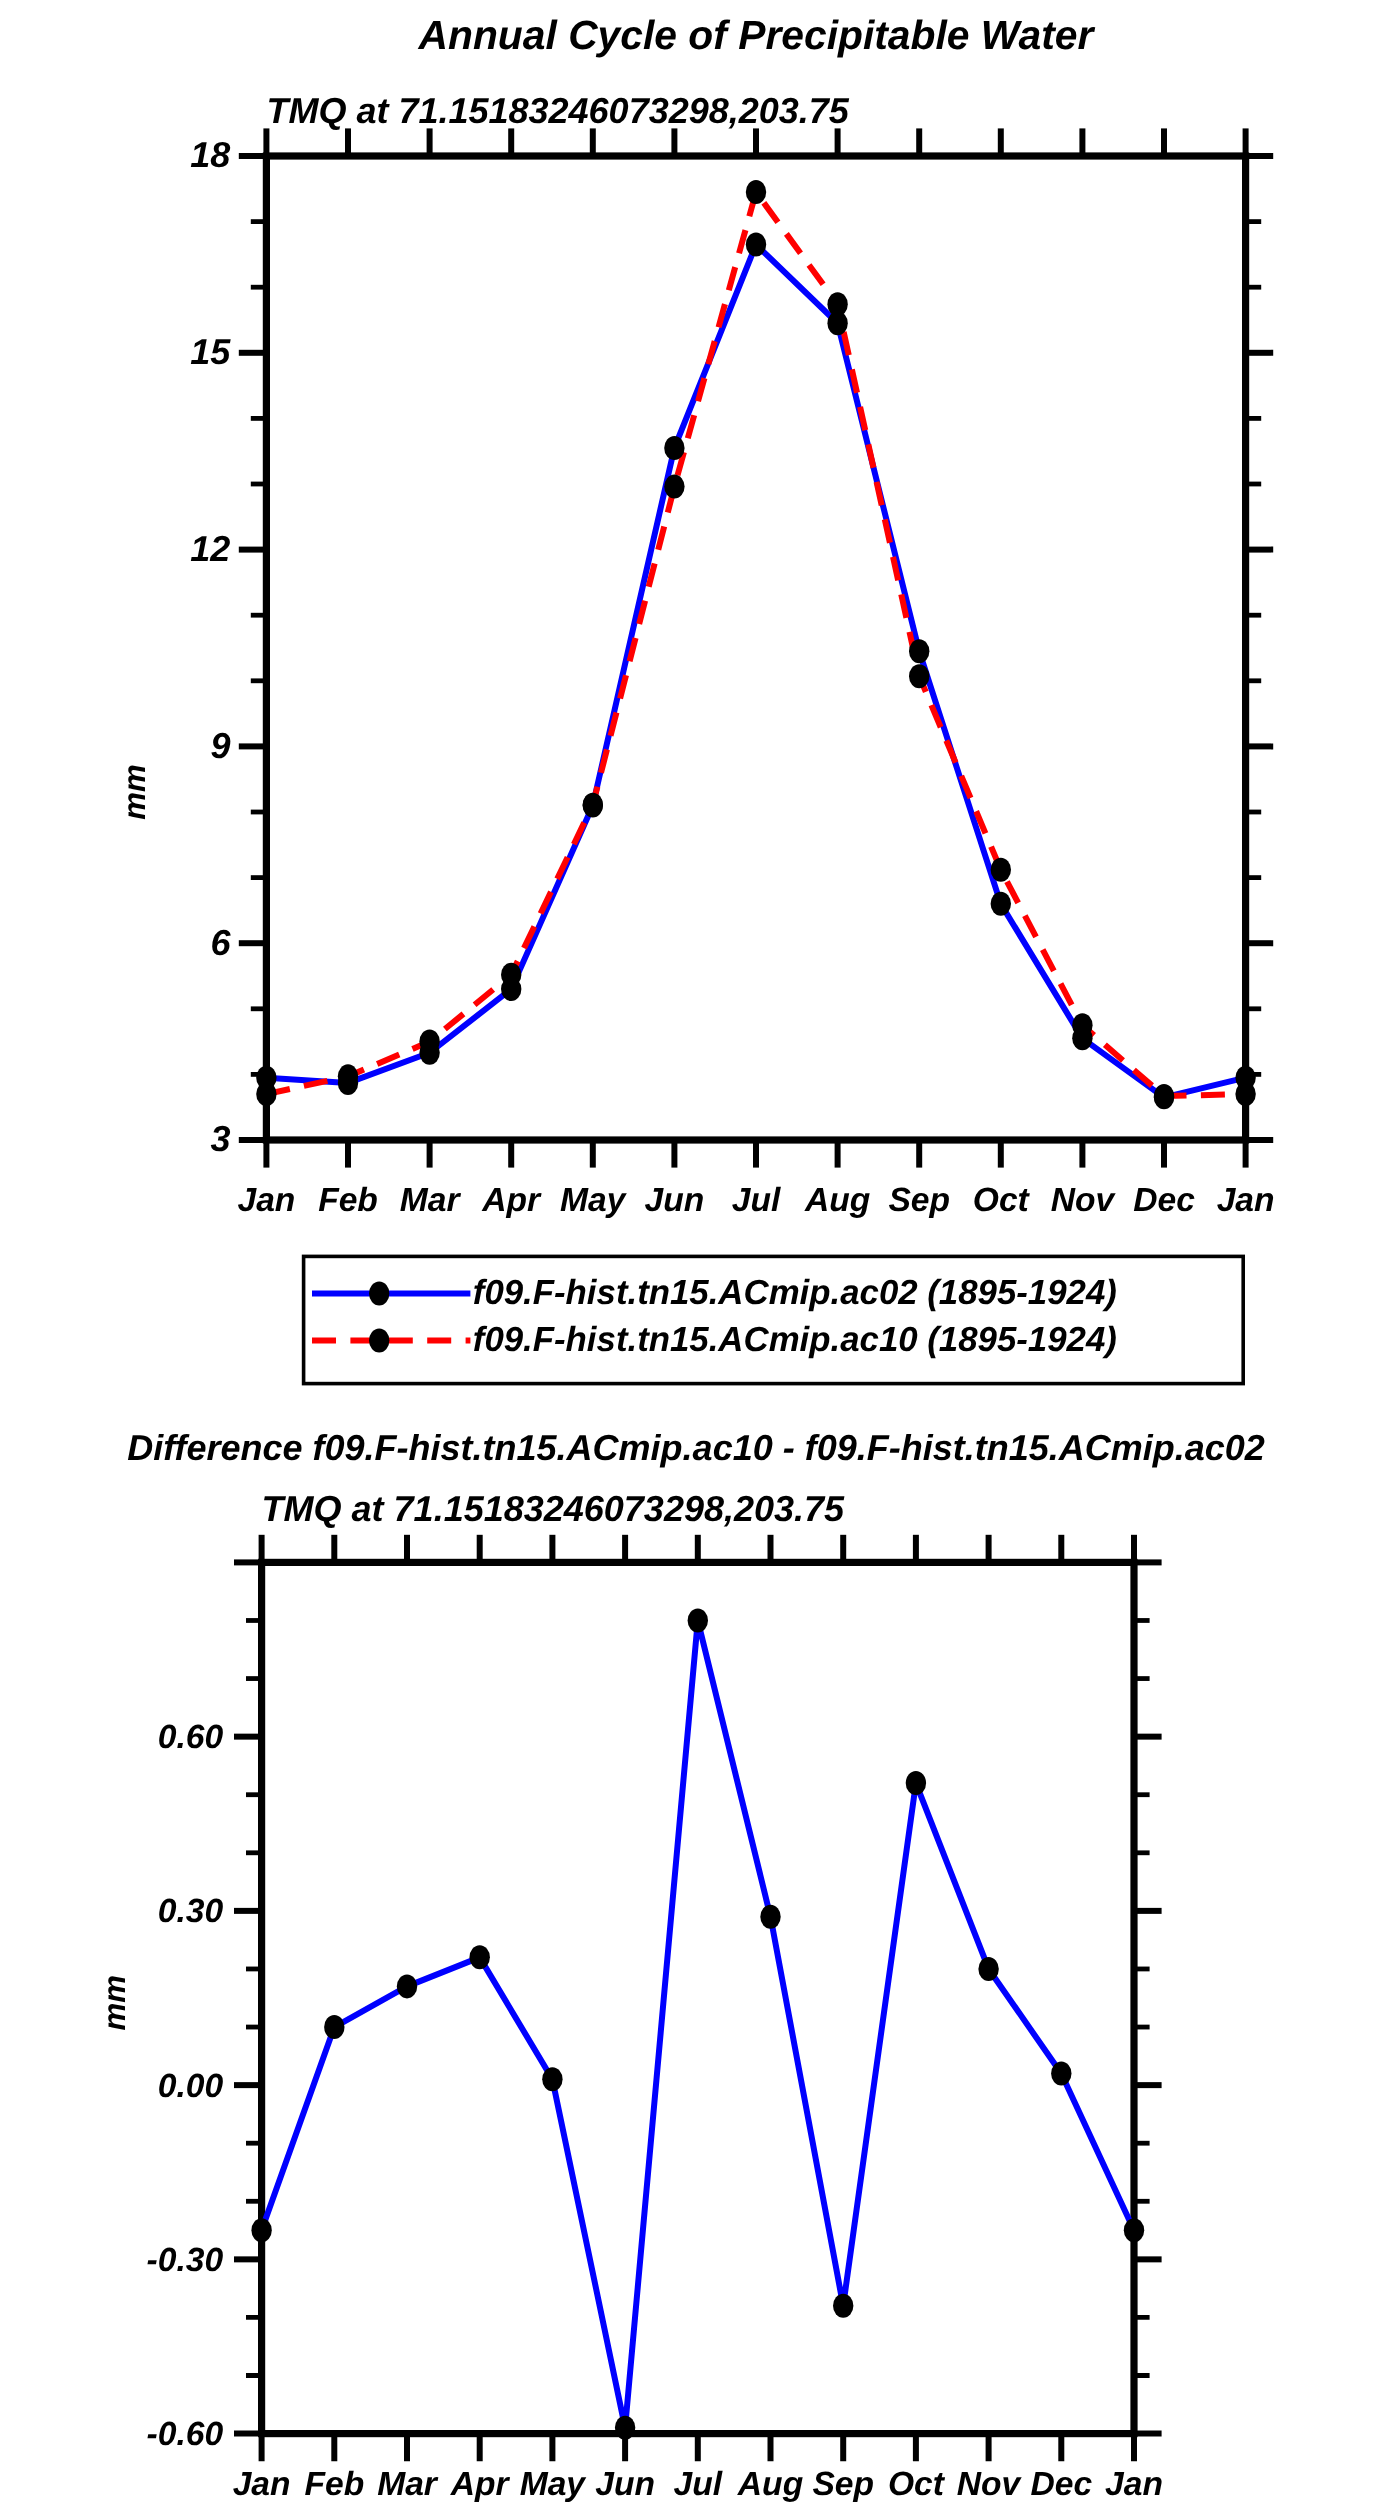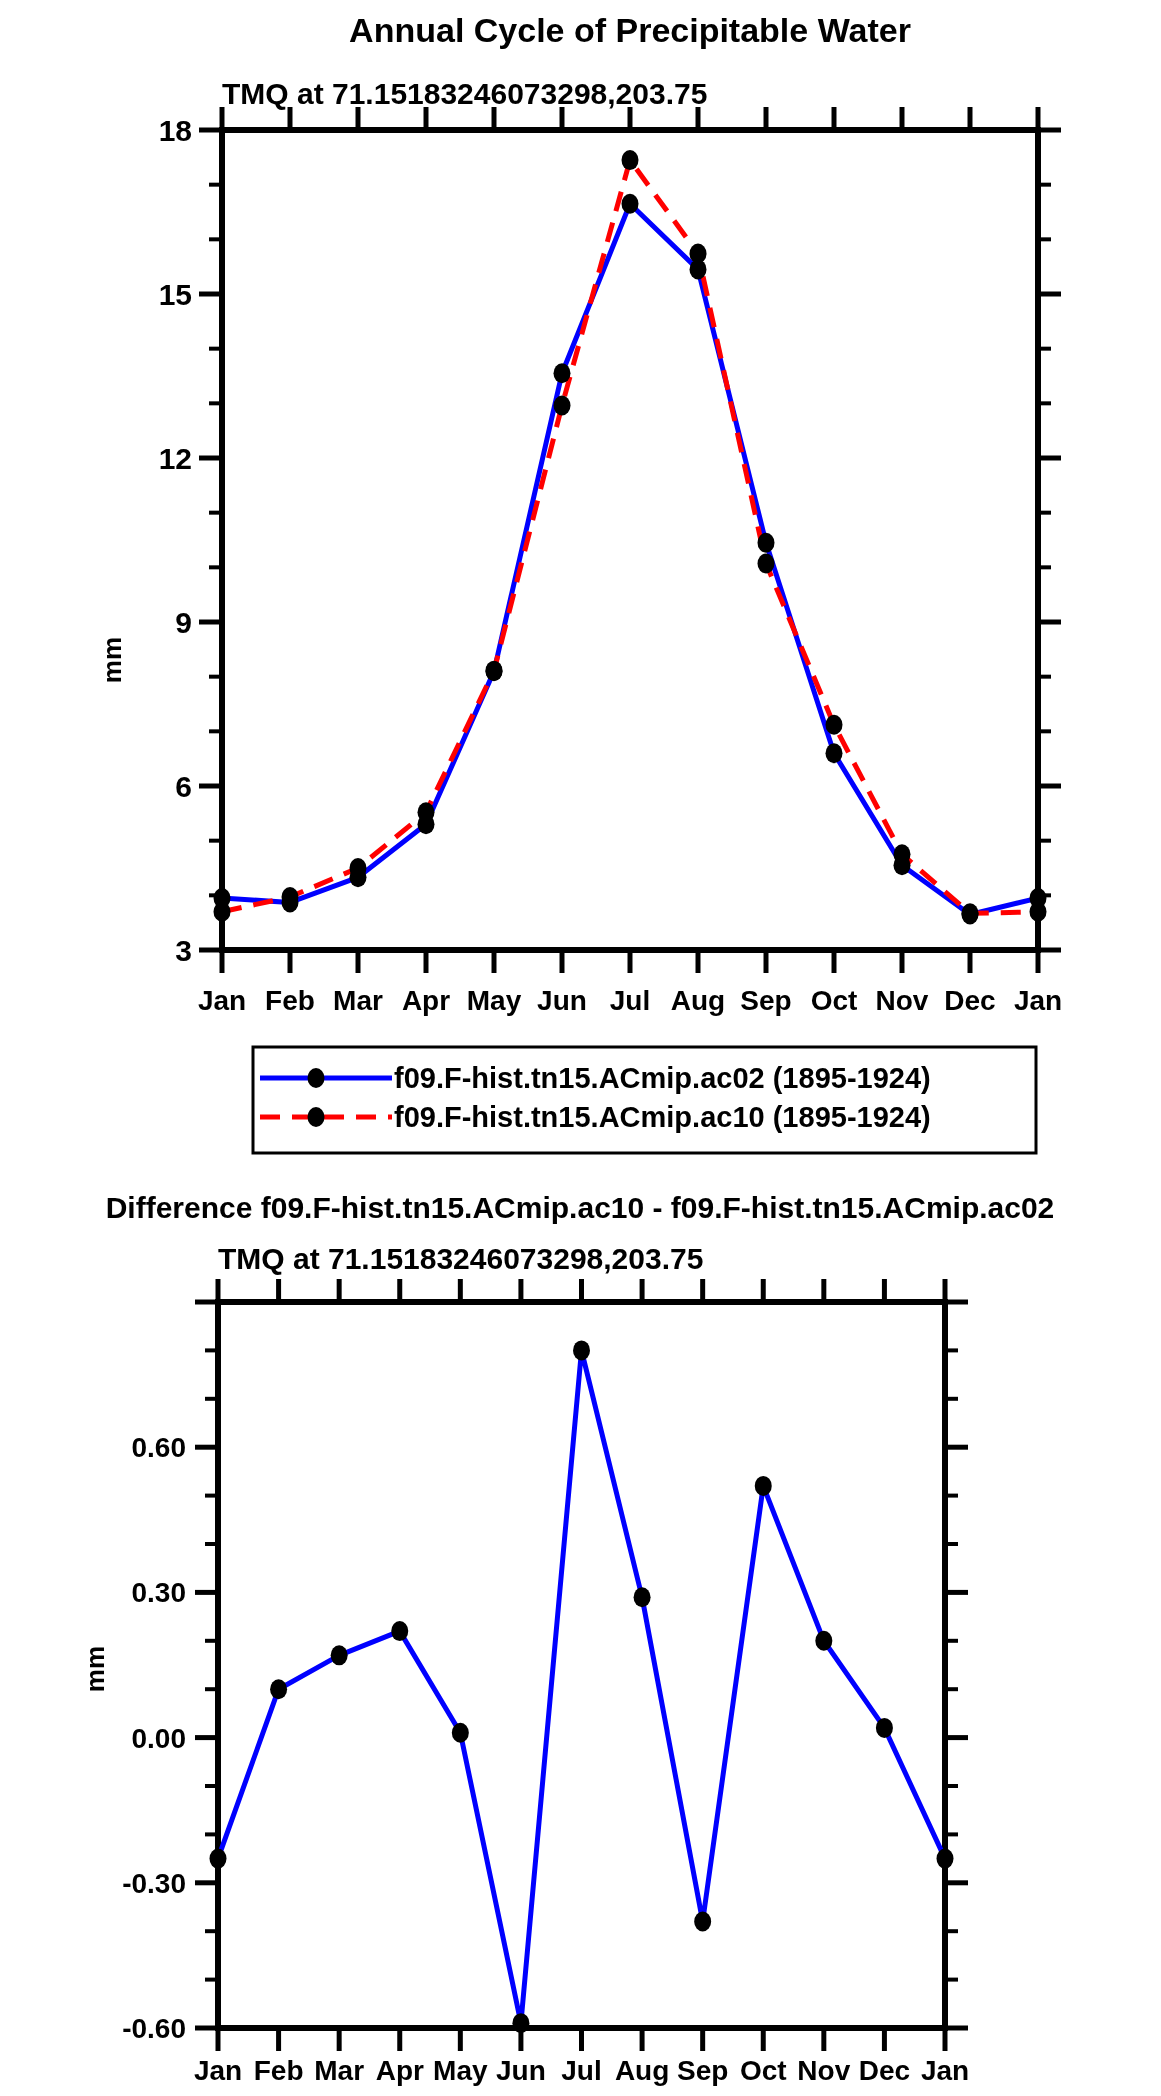--- a/index.html
+++ b/index.html
@@ -1,16 +1,16 @@
 <!DOCTYPE html>
 <html><head>
 <meta charset="utf-8">
 <style>
   html,body{margin:0;padding:0;background:#ffffff;}
-  #figure{position:relative;width:1161px;height:2096px;background:#ffffff;overflow:hidden;}
+  #figure{position:relative;width:1161px;height:2096px;background:#ffffff;overflow:hidden;font-style:italic;}
   svg{position:absolute;left:0;top:0;}
   text{font-family:"Liberation Sans","DejaVu Sans",sans-serif;font-weight:bold;fill:#000000;}
   .title{font-size:34px;}
   .subtitle{font-size:30px;}
   .difftitle{font-size:30px;}
   .ytick{font-size:30px;}
   .ytick2{font-size:28px;}
   .xtick{font-size:28px;}
   .axlabel{font-size:26px;}
   .legendtext{font-size:29px;}

